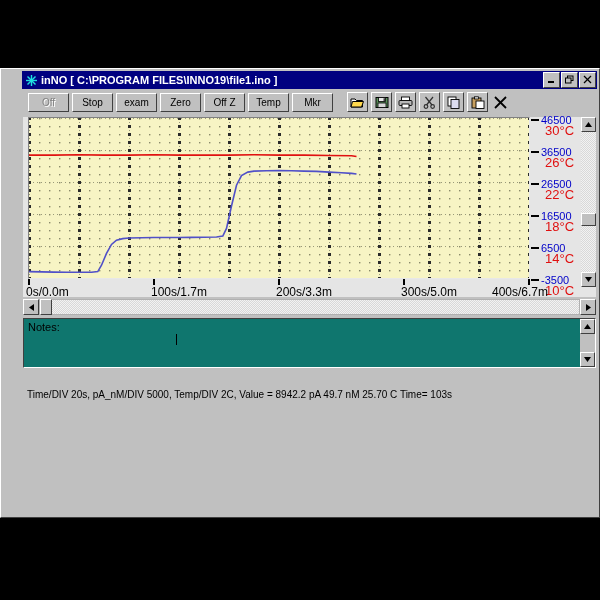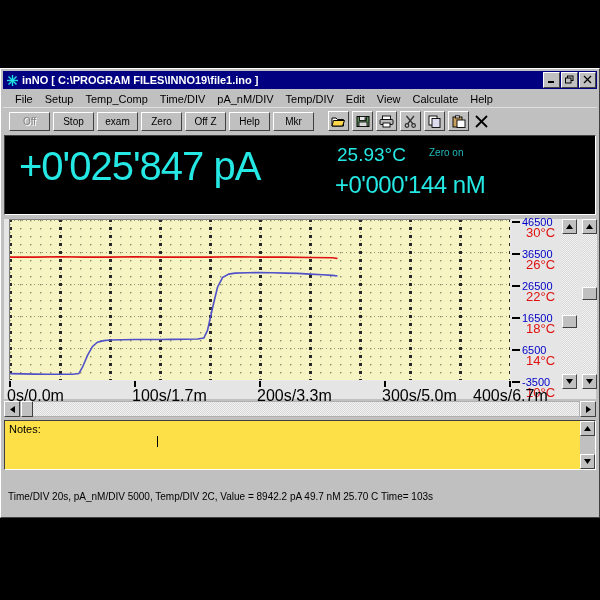--- a/index.html
+++ b/index.html
@@ -1,19 +1,19 @@
 <!DOCTYPE html>
 <html><head>
 <meta charset="utf-8">
 <style>
   html,body{margin:0;padding:0;background:#000;}
   body{width:600px;height:600px;overflow:hidden;font-family:"Liberation Sans",sans-serif;}
   #app{position:absolute;left:0;top:68px;width:600px;height:450px;background:#c0c0c0;
        border-top:1px solid #fff;border-left:1px solid #fff;
-       border-right:1px solid #404040;border-bottom:1px solid #404040;box-sizing:border-box;}
+       border-right:1px solid #404040;border-bottom:1px solid #404040;box-sizing:border-box;padding-left:19px;}
 
   
   .titlebar{height:18px;margin:2px 2px 0 2px;background:#000080;display:flex;align-items:center;padding:0 1px 0 3px;}
   .tb-icon{width:13px;height:13px;position:relative;flex:0 0 auto;margin-right:3px;}
   .tb-icon svg{display:block;}
   .tb-title{color:#fff;font-size:11px;font-weight:bold;font-family:"Liberation Sans",sans-serif;
             white-space:nowrap;overflow:hidden;letter-spacing:0px;flex:1 1 auto;}
   .tb-btns{display:flex;gap:1px;align-items:center;}
   .tb-btn{width:15px;height:14px;background:#c0c0c0;border-top:1px solid #fff;border-left:1px solid #fff;
           border-right:1px solid #404040;border-bottom:1px solid #404040;position:relative;
@@ -57,21 +57,21 @@
            border-right:1px solid #e8e8e8;border-bottom:1px solid #e8e8e8;overflow:hidden;}
   .plotbox svg{position:absolute;left:0;top:0;}
   .yaxis{position:absolute;left:508px;top:-3px;width:46px;height:170px;}
   .ytick{position:absolute;left:0;width:46px;height:22px;}
   .ytick .v1{position:absolute;left:10px;top:0;color:#0000c8;font-size:11px;line-height:11px;white-space:nowrap;}
   .ytick .v2{position:absolute;left:14px;top:10px;color:#e01010;font-size:13px;line-height:11px;white-space:nowrap;}
   .ytick .dash{position:absolute;left:0;top:4px;width:8px;height:2px;background:#000;}
   .xaxis{position:absolute;left:0px;top:162px;width:516px;height:18px;}
   .xtick{position:absolute;top:0;}
   .xtick .bar{position:absolute;left:0;top:0;width:2px;height:6px;background:#000;}
-  .xtick .lab{position:absolute;left:-2px;top:6px;font-size:16px;color:#000;white-space:nowrap;}
+  .xtick .lab{position:absolute;left:-2px;top:6px;font-size:12px;color:#000;white-space:nowrap;}
 
   
   .vsb{position:absolute;width:15px;top:0px;height:170px;background:#c8c8c8;}
   .vsb .arr{width:15px;height:15px;background:#c0c0c0;border-top:1px solid #fff;border-left:1px solid #fff;
             border-right:1px solid #404040;border-bottom:1px solid #404040;box-sizing:border-box;
             display:flex;align-items:center;justify-content:center;}
   .vsb .track{position:absolute;left:0;top:15px;bottom:15px;width:15px;
               background:repeating-conic-gradient(#d8d8d8 0% 25%, #f2f2f2 0% 50%) 0 0/2px 2px;}
   .vsb .thumb{position:absolute;left:0;width:15px;height:13px;background:#c0c0c0;
               border-top:1px solid #fff;border-left:1px solid #fff;
@@ -82,21 +82,21 @@
               border:1px solid #b0b0b0;box-sizing:border-box;}
   .hsb .arr{position:absolute;top:0;width:16px;height:16px;background:#c0c0c0;
             border-top:1px solid #fff;border-left:1px solid #fff;
             border-right:1px solid #404040;border-bottom:1px solid #404040;box-sizing:border-box;
             display:flex;align-items:center;justify-content:center;}
   .hsb .thumb{position:absolute;left:17px;top:0;width:12px;height:16px;background:#c0c0c0;
               border-top:1px solid #fff;border-left:1px solid #fff;
               border-right:1px solid #404040;border-bottom:1px solid #404040;box-sizing:border-box;}
 
   
-  .notes{margin:3px 3px 0 3px;height:48px;background:#fde047;position:relative;
+  .notes{margin:3px 3px 0 3px;height:48px;background:#0f766e;position:relative;
          border-top:1px solid #404040;border-left:1px solid #404040;
          border-right:1px solid #fff;border-bottom:1px solid #fff;}
   .notes-text{position:absolute;left:4px;top:2px;font-size:11px;color:#000;line-height:13px;white-space:pre;}
   .notes-caret{position:absolute;width:1px;background:#000;height:11px;left:152px;top:15px;}
   .notes-sb{position:absolute;right:0;top:0;width:15px;height:100%;background:#c0c0c0;}
   .notes-sb .arr{width:15px;height:15px;background:#c0c0c0;border-top:1px solid #fff;border-left:1px solid #fff;
                  border-right:1px solid #404040;border-bottom:1px solid #404040;box-sizing:border-box;
                  display:flex;align-items:center;justify-content:center;}
   .notes-sb .arr.bot{position:absolute;bottom:0;left:0;}
 
@@ -137,40 +137,28 @@
         <svg width="9" height="9" viewBox="0 0 9 9">
           <g stroke="#000" stroke-width="1.2">
               <line x1="1" y1="1" x2="8" y2="8"></line>
               <line x1="8" y1="1" x2="1" y2="8"></line>
             </g>
         </svg>
       </span>
     </span>
   </div>
 
-  <div class="menubar">
-    <span class="menu-item">File</span>
-    <span class="menu-item">Setup</span>
-    <span class="menu-item">Temp_Comp</span>
-    <span class="menu-item">Time/DIV</span>
-    <span class="menu-item">pA_nM/DIV</span>
-    <span class="menu-item">Temp/DIV</span>
-    <span class="menu-item">Edit</span>
-    <span class="menu-item">View</span>
-    <span class="menu-item">Calculate</span>
-    <span class="menu-item">Help</span>
-  </div>
 
   <div class="toolbar">
     <span class="tbutton disabled">Off</span>
     <span class="tbutton">Stop</span>
     <span class="tbutton">exam</span>
     <span class="tbutton">Zero</span>
     <span class="tbutton">Off Z</span>
-    <span class="tbutton">Help</span>
+    <span class="tbutton">Temp</span>
     <span class="tbutton">Mkr</span>
     <span class="tgap"></span>
 
     <span class="ibutton">
       <svg width="15" height="13" viewBox="0 0 15 13">
         <path d="M1 3 h4 l1.5 1.5 h6 V11 H1 Z" fill="#ffffff" stroke="#000" stroke-width="1"></path>
         <path d="M2.5 5.5 h11 L11.5 11 H1 Z" fill="#ffd84d" stroke="#000" stroke-width="1"></path>
       </svg>
     </span>
     <span class="ibutton">
@@ -214,26 +202,20 @@
     <span class="ibutton flat">
       <svg width="15" height="15" viewBox="0 0 15 15">
         <g stroke="#000" stroke-width="1.8">
             <line x1="2" y1="2" x2="13" y2="13"></line>
             <line x1="13" y1="2" x2="2" y2="13"></line>
           </g>
       </svg>
     </span>
   </div>
 
-  <div class="led">
-    <div class="led-main">+0'025'847 pA</div>
-    <div class="led-temp">25.93°C</div>
-    <div class="led-zero">Zero on</div>
-    <div class="led-nm">+0'000'144 nM</div>
-  </div>
 
   <div class="chartwrap">
 
     <div class="plotbox">
       <svg id="grid-layer" width="500" height="160">
           <line x1="0.5" y1="0" x2="0.5" y2="160" stroke="#9a9a7a" stroke-width="1" stroke-dasharray="1,3"></line>
           <line x1="50.5" y1="0" x2="50.5" y2="160" stroke="#9a9a7a" stroke-width="1" stroke-dasharray="1,3"></line>
           <line x1="100.5" y1="0" x2="100.5" y2="160" stroke="#9a9a7a" stroke-width="1" stroke-dasharray="1,3"></line>
           <line x1="150.5" y1="0" x2="150.5" y2="160" stroke="#9a9a7a" stroke-width="1" stroke-dasharray="1,3"></line>
           <line x1="200.5" y1="0" x2="200.5" y2="160" stroke="#9a9a7a" stroke-width="1" stroke-dasharray="1,3"></line>

